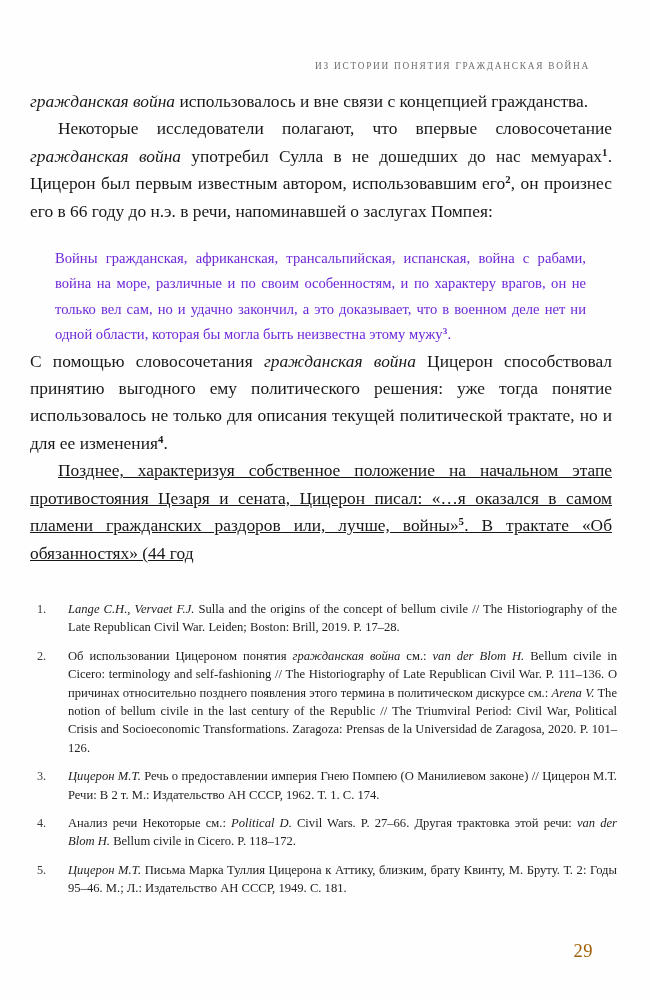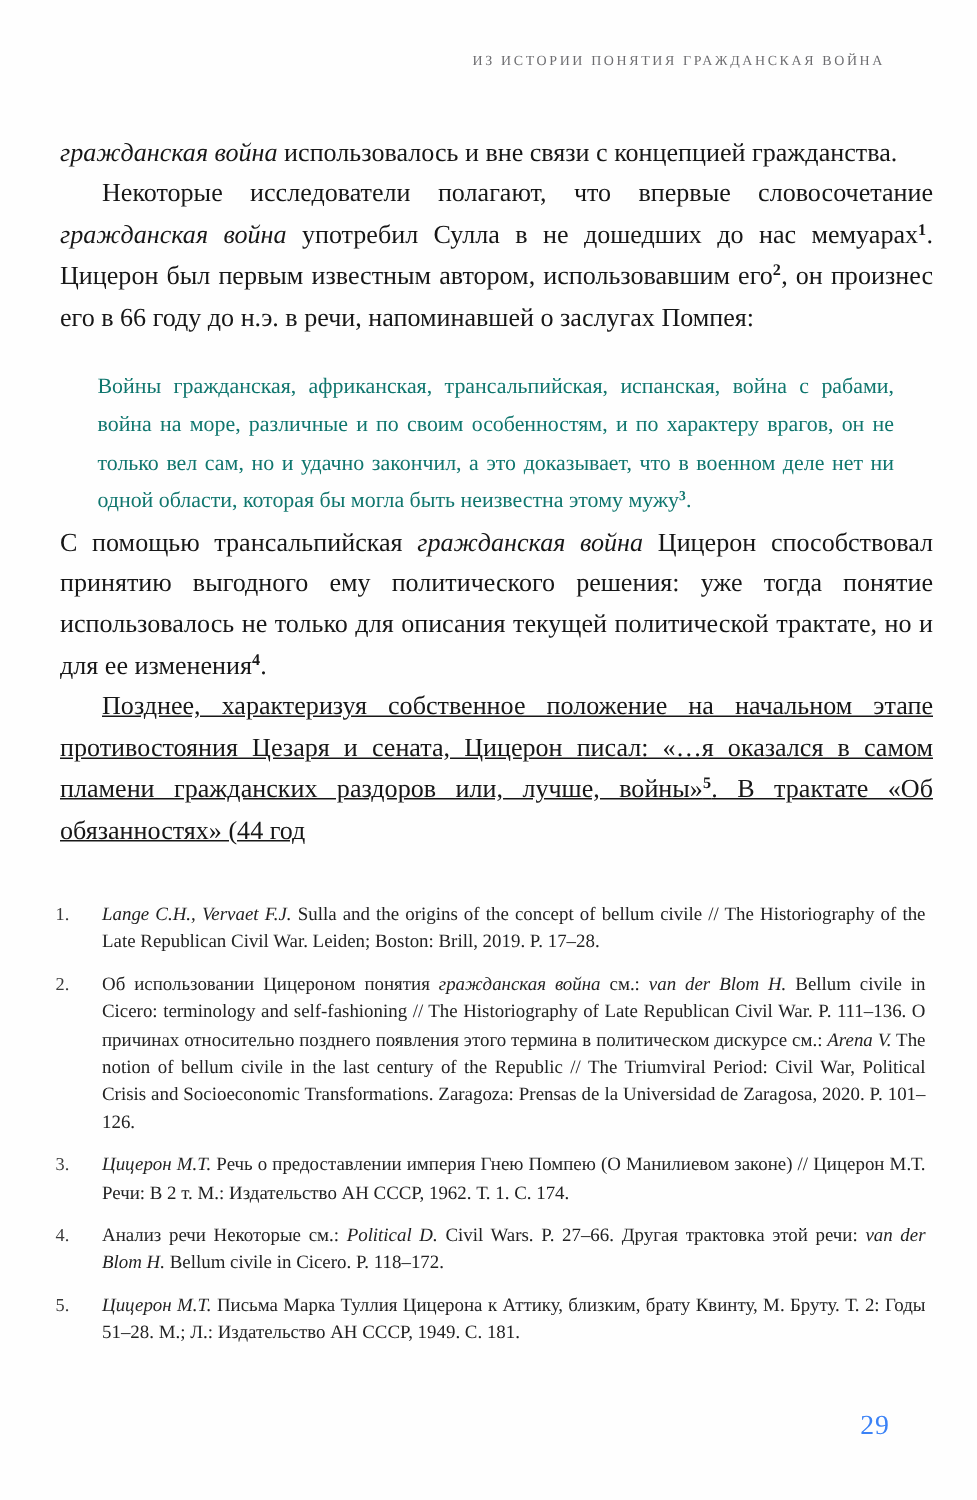--- a/index.html
+++ b/index.html
@@ -19,37 +19,37 @@
 
   .page {
     position: absolute;
     inset: 0;
     background: #fefefe;
   }
 
   
   .running-header {
     position: absolute;
-    top: 36px;
+    top: 61px;
     left: 35px;
     right: 61px;
     text-align: right;
     font-size: 9.3px;
     letter-spacing: 1.75px;
     color: #6d6d70;
     text-transform: uppercase;
     white-space: nowrap;
     font-family: "Liberation Serif", "DejaVu Serif", serif;
   }
 
   
   .body-column {
     position: absolute;
     top: 88px;
-    left: 40px;
+    left: 30px;
     width: 582px;
   }
 
   p.para {
     margin: 0;
     font-size: 17.4px;
     line-height: 27.4px;
     text-align: justify;
     text-justify: inter-word;
     hyphens: manual;
@@ -72,21 +72,21 @@
 
   
   blockquote.quote {
     margin: 21px 0 0 0;
     padding: 0;
     width: 531px;
     margin-left: 25px;
     font-size: 14.6px;
     line-height: 25.4px;
     text-align: justify;
-    color: #0f766e;
+    color: #6d28d9;
   }
   blockquote.quote p { margin: 0; text-indent: 0; }
 
   .after-quote { margin-top: 22px; }
   .gap-para { margin-top: 0px; text-decoration: underline; }
 
   
   .footnotes {
     position: absolute;
     left: 35px;
@@ -118,42 +118,42 @@
 
   
   .fn-item.tight { margin-bottom: 10px; }
 
   
   .folio {
     position: absolute;
     right: 58px;
     bottom: 38px;
     font-size: 18.5px;
-    color: #3b82f6;
+    color: #a16207;
     letter-spacing: 0.5px;
   }
 </style>
 </head>
 <body>
 
 <div class="page">
 
   <div class="running-header">Из истории понятия гражданская война</div>
 
   <div class="body-column">
 
     <p class="para noindent"><em class="it">гражданская война</em><span> использовалось и вне связи с концепцией гражданства.</span></p>
 
     <p class="para indent"><span>Некоторые исследователи полагают, что впервые словосочетание </span><em class="it">гражданская война</em><span> употребил Сулла в не дошедших до нас мемуарах</span><sup class="fn">1</sup><span>. Цицерон был первым известным автором, использовавшим его</span><sup class="fn">2</sup><span>, он произнес его в 66 году до н.э. в речи, напоминавшей о заслугах Помпея:</span></p>
 
     <blockquote class="quote">
       <p><span>Войны гражданская, африканская, трансальпийская, испанская, война с рабами, война на море, различные и по своим особенностям, и по характеру врагов, он не только вел сам, но и удачно закончил, а это доказывает, что в военном деле нет ни одной области, которая бы могла быть неизвестна этому мужу</span><sup class="fn">3</sup><span>.</span></p>
     </blockquote>
 
-    <p class="para noindent after-quote"><span>С помощью трансальпийская </span><em class="it">гражданская война</em><span> Цицерон способствовал принятию выгодного ему политического решения: уже тогда понятие использовалось не только для описания текущей политической трактате, но и для ее изменения</span><sup class="fn">4</sup><span>.</span></p>
+    <p class="para noindent after-quote"><span>С помощью словосочетания </span><em class="it">гражданская война</em><span> Цицерон способствовал принятию выгодного ему политического решения: уже тогда понятие использовалось не только для описания текущей политической трактате, но и для ее изменения</span><sup class="fn">4</sup><span>.</span></p>
 
     <p class="para indent gap-para"><span>Позднее, характеризуя собственное положение на начальном этапе противостояния Цезаря и сената, Цицерон писал: «…я оказался в самом пламени гражданских раздоров или, лучше, войны»</span><sup class="fn">5</sup><span>. В трактате «Об обязанностях» (44 год</span></p>
 
   </div>
 
   <div class="footnotes">
 
     <div class="fn-item">
       <span class="fn-num">1.</span>
       <span class="fn-body"><em class="it">Lange C.H., Vervaet F.J.</em><span> Sulla and the origins of the concept of bellum civile // The Historiography of the Late Republican Civil War. Leiden; Boston: Brill, 2019. P. 17–28.</span></span>
@@ -169,20 +169,20 @@
       <span class="fn-body"><em class="it">Цицерон М.Т.</em><span> Речь о предоставлении империя Гнею Помпею (О Манилиевом законе) // Цицерон М.Т. Речи: В 2 т. М.: Издательство АН СССР, 1962. Т. 1. С. 174.</span></span>
     </div>
 
     <div class="fn-item tight">
       <span class="fn-num">4.</span>
       <span class="fn-body"><span>Анализ речи Некоторые см.: </span><em class="it">Political D.</em><span> Civil Wars. P. 27–66. Другая трактовка этой речи: </span><em class="it">van der Blom H.</em><span> Bellum civile in Cicero. P. 118–172.</span></span>
     </div>
 
     <div class="fn-item tight">
       <span class="fn-num">5.</span>
-      <span class="fn-body"><em class="it">Цицерон М.Т.</em><span> Письма Марка Туллия Цицерона к Аттику, близким, брату Квинту, М. Бруту. Т. 2: Годы 51–28. М.; Л.: Издательство АН СССР, 1949. С. 181.</span></span>
+      <span class="fn-body"><em class="it">Цицерон М.Т.</em><span> Письма Марка Туллия Цицерона к Аттику, близким, брату Квинту, М. Бруту. Т. 2: Годы 95–46. М.; Л.: Издательство АН СССР, 1949. С. 181.</span></span>
     </div>
 
   </div>
 
   <div class="folio">29</div>
 
 </div>
 
 </body></html>

